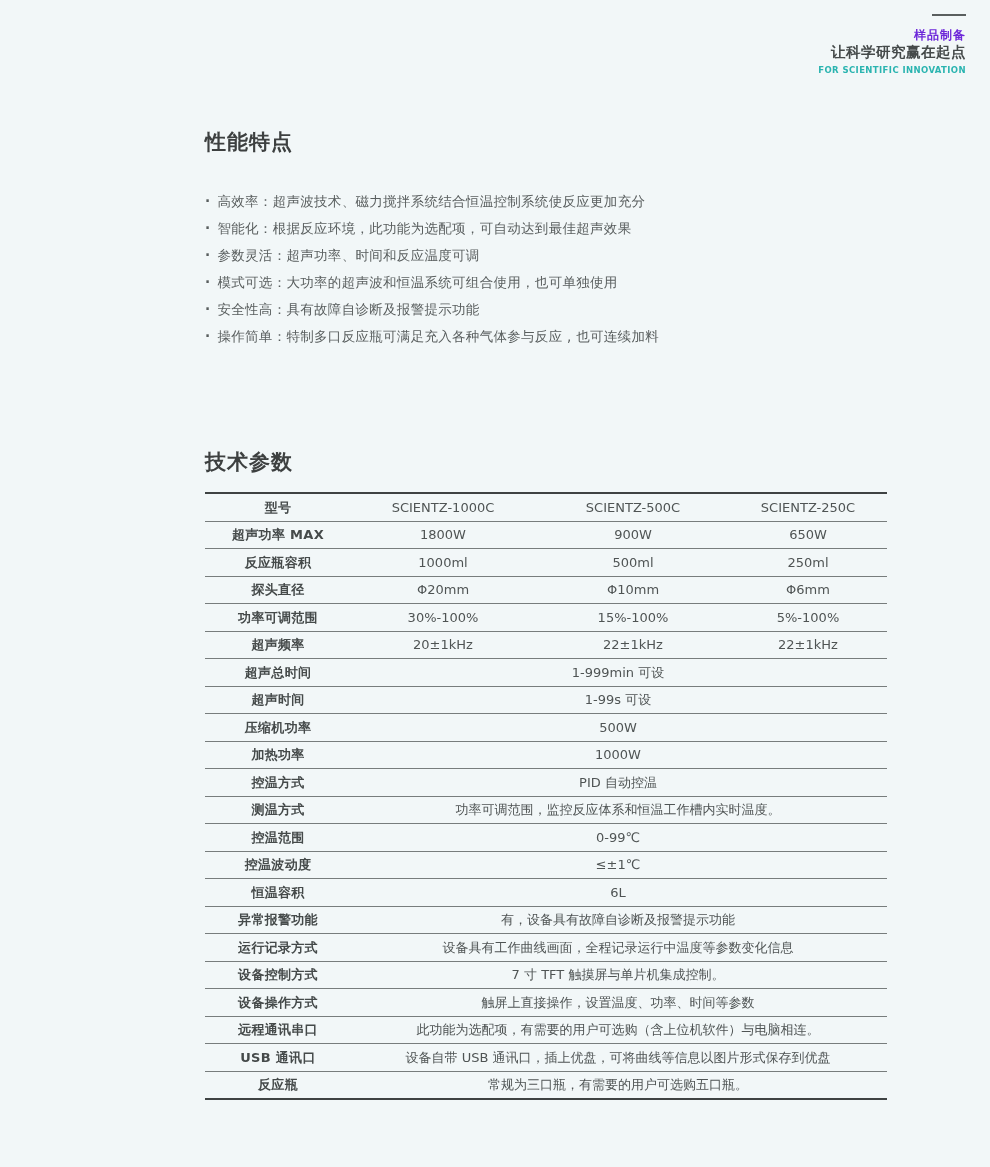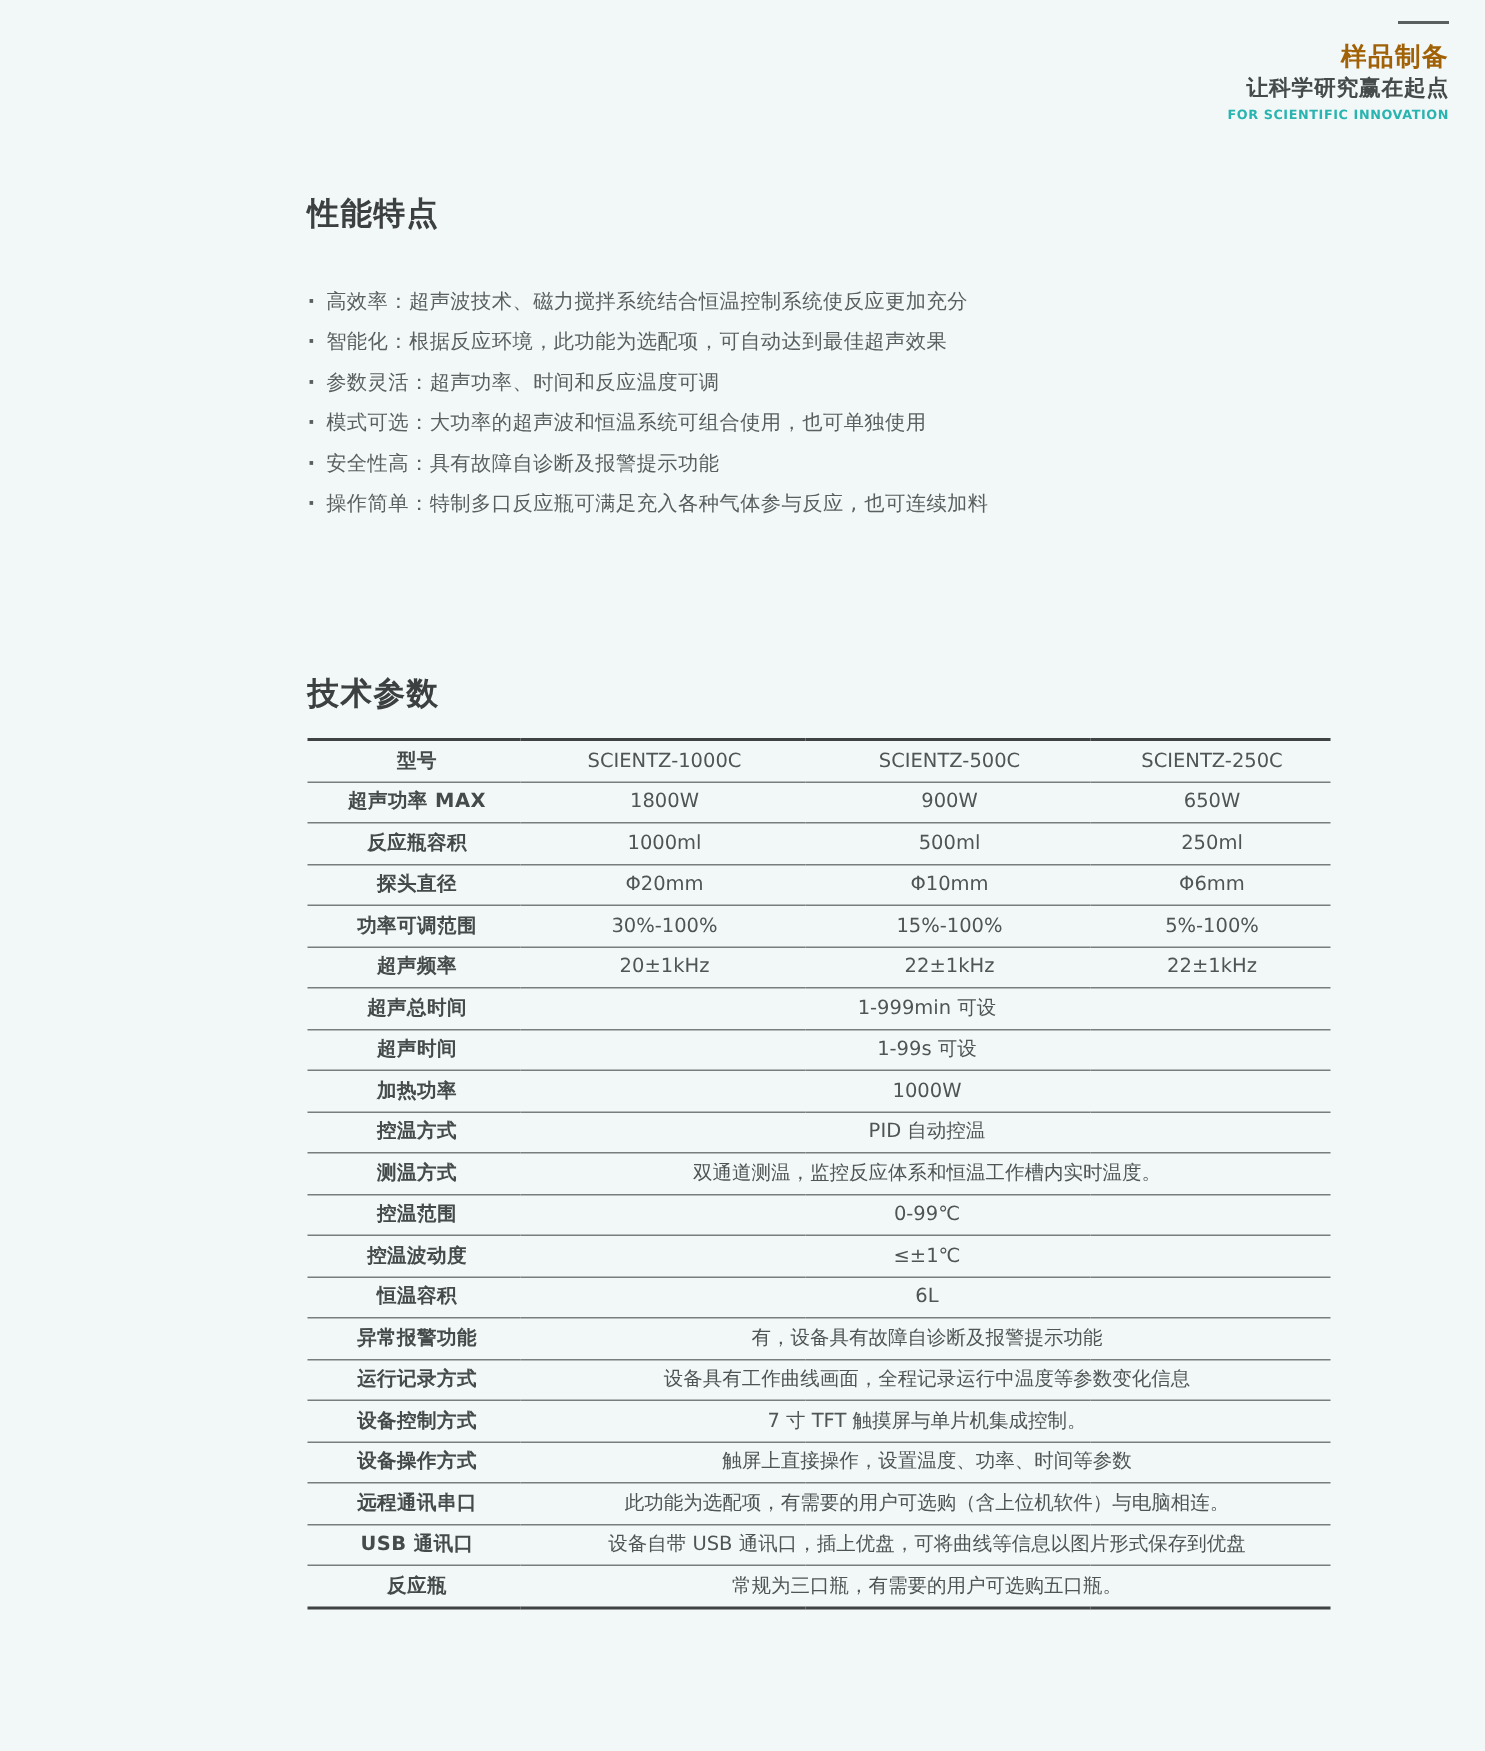--- a/index.html
+++ b/index.html
@@ -18,22 +18,22 @@
     top: 8px; right: 24px;
     text-align: right;
   }
   .brand-dash {
     display: inline-block;
     width: 34px; height: 2px;
     background: #5a5f5f;
     margin-bottom: 7px;
   }
   .brand-line1 {
-    font-size: 17px; font-weight: bold;
-    color: #a16207; letter-spacing: 1px;
+    font-size: 12px; font-weight: bold;
+    color: #6d28d9; letter-spacing: 1px;
     line-height: 1.35;
   }
   .brand-line2 {
     font-size: 14.5px; font-weight: bold;
     color: #454a4a; letter-spacing: 0.5px;
     line-height: 1.35;
   }
   .brand-line3 {
     font-size: 8.5px; font-weight: bold;
     color: #2ab4b0; letter-spacing: 0.4px;
@@ -169,30 +169,34 @@
           </tr>
           <tr>
             <td class="lbl">超声总时间</td>
             <td colspan="3">1-999min 可设</td>
           </tr>
           <tr>
             <td class="lbl">超声时间</td>
             <td colspan="3">1-99s 可设</td>
           </tr>
           <tr>
+            <td class="lbl">压缩机功率</td>
+            <td colspan="3">500W</td>
+          </tr>
+          <tr>
             <td class="lbl">加热功率</td>
             <td colspan="3">1000W</td>
           </tr>
           <tr>
             <td class="lbl">控温方式</td>
             <td colspan="3">PID 自动控温</td>
           </tr>
           <tr>
             <td class="lbl">测温方式</td>
-            <td colspan="3">双通道测温，监控反应体系和恒温工作槽内实时温度。</td>
+            <td colspan="3">功率可调范围，监控反应体系和恒温工作槽内实时温度。</td>
           </tr>
           <tr>
             <td class="lbl">控温范围</td>
             <td colspan="3">0-99℃</td>
           </tr>
           <tr>
             <td class="lbl">控温波动度</td>
             <td colspan="3">≤±1℃</td>
           </tr>
           <tr>

